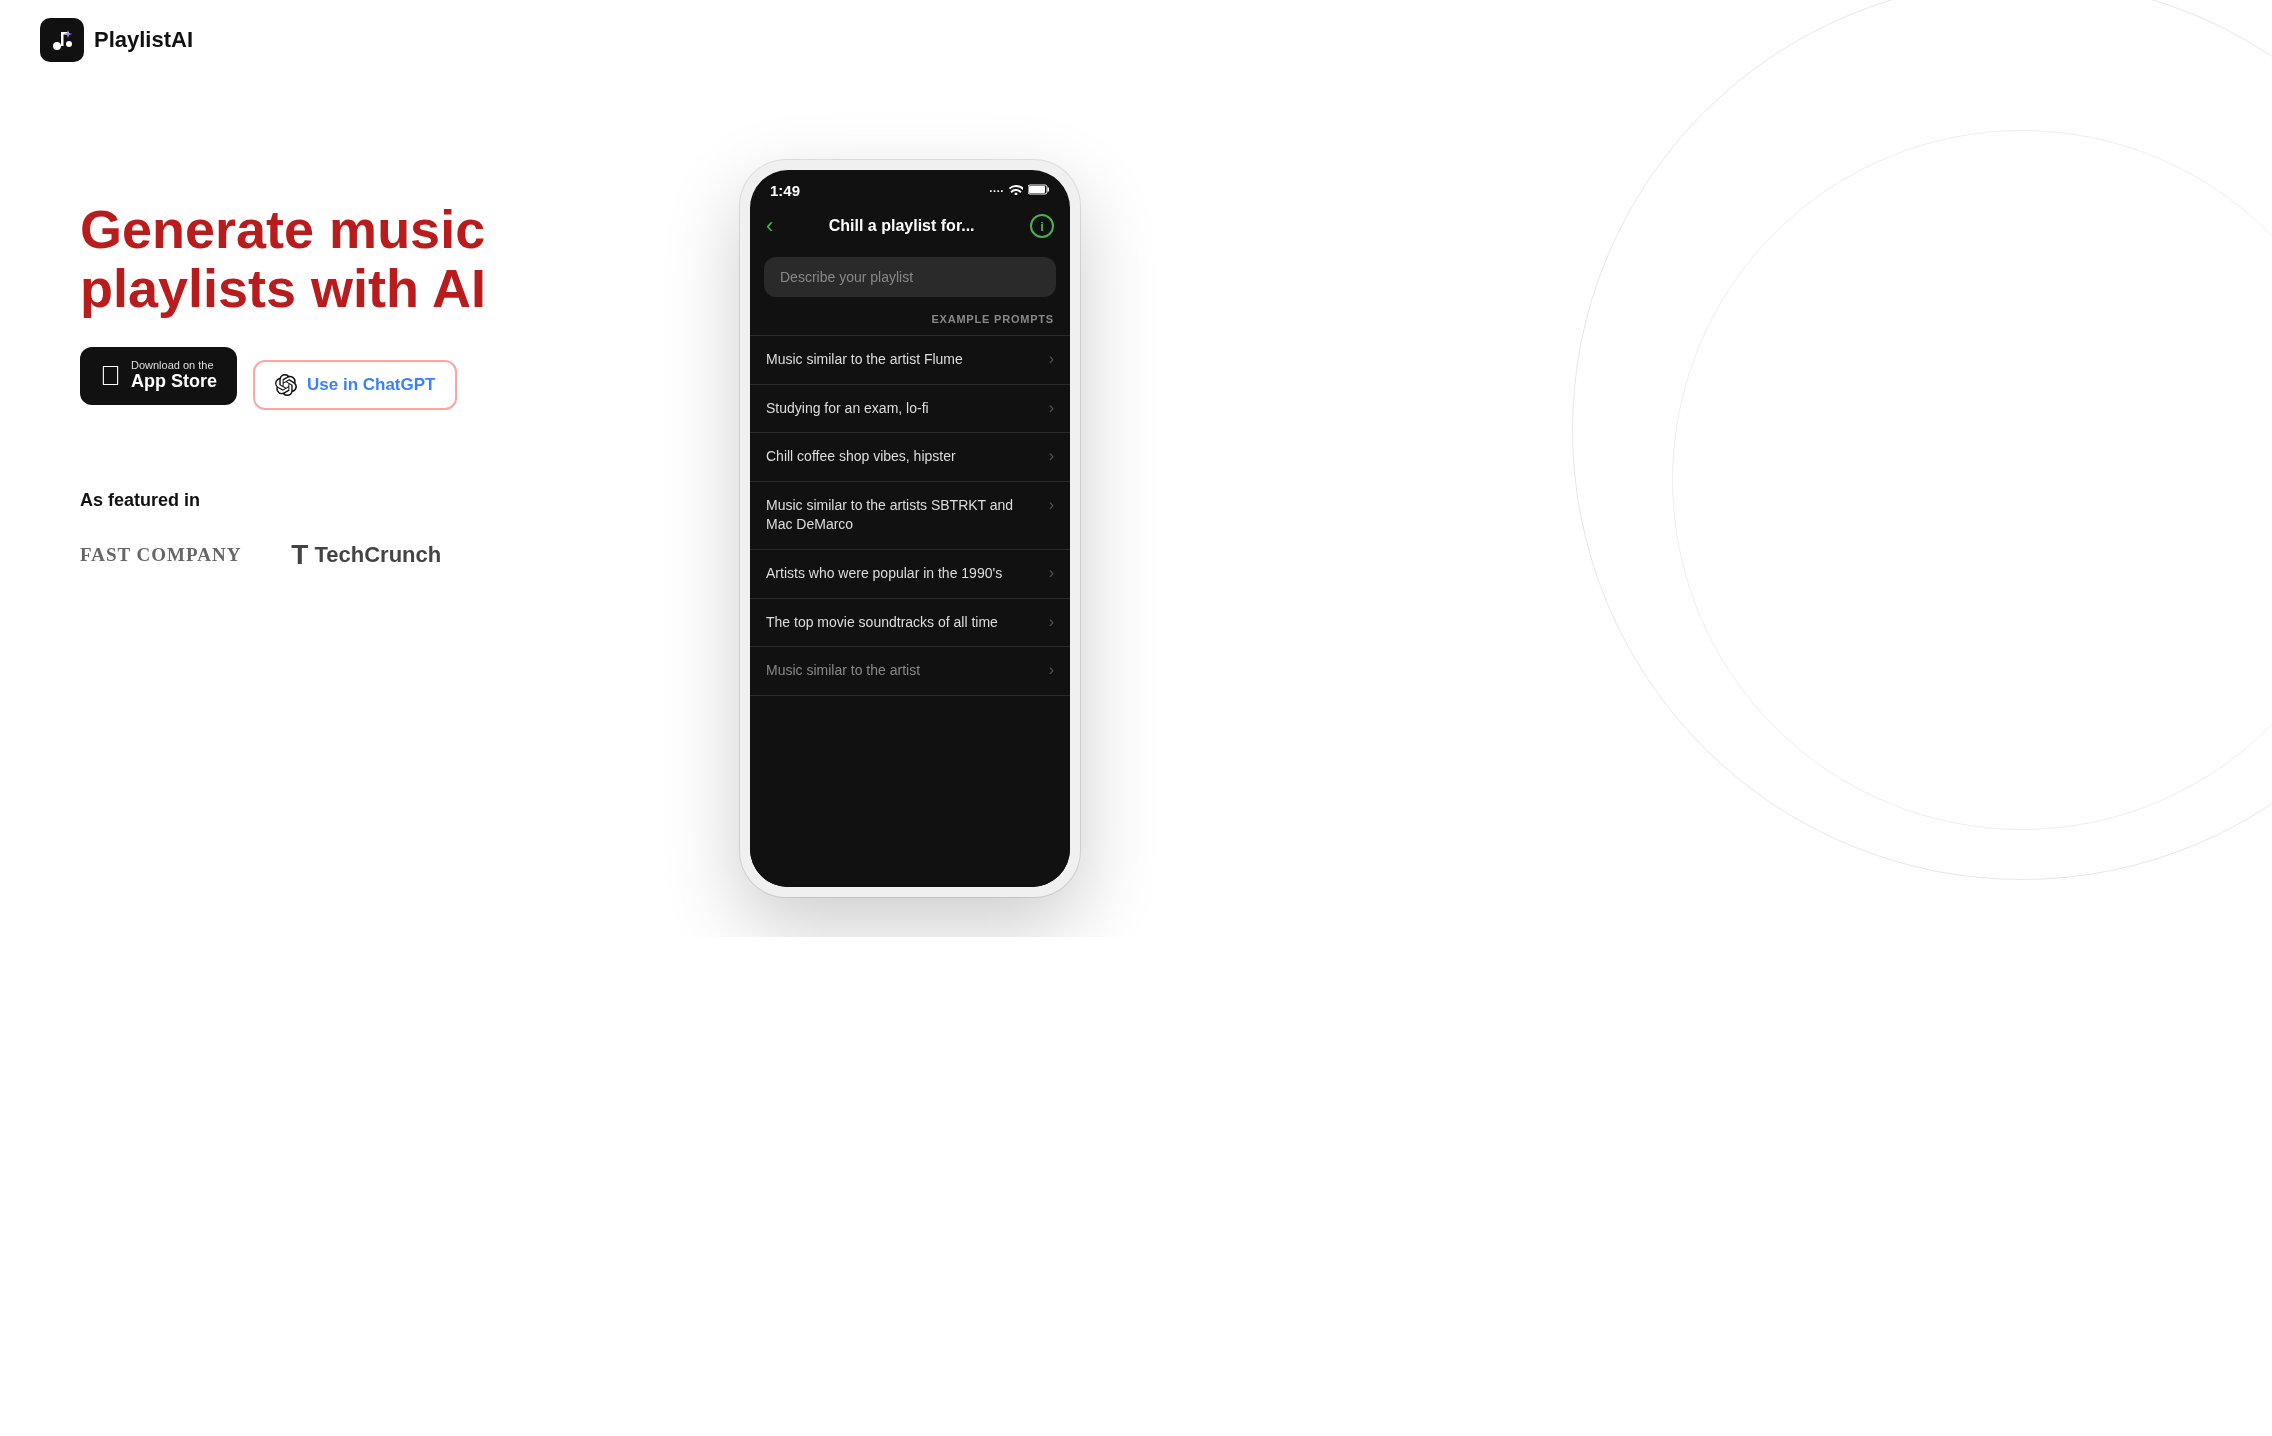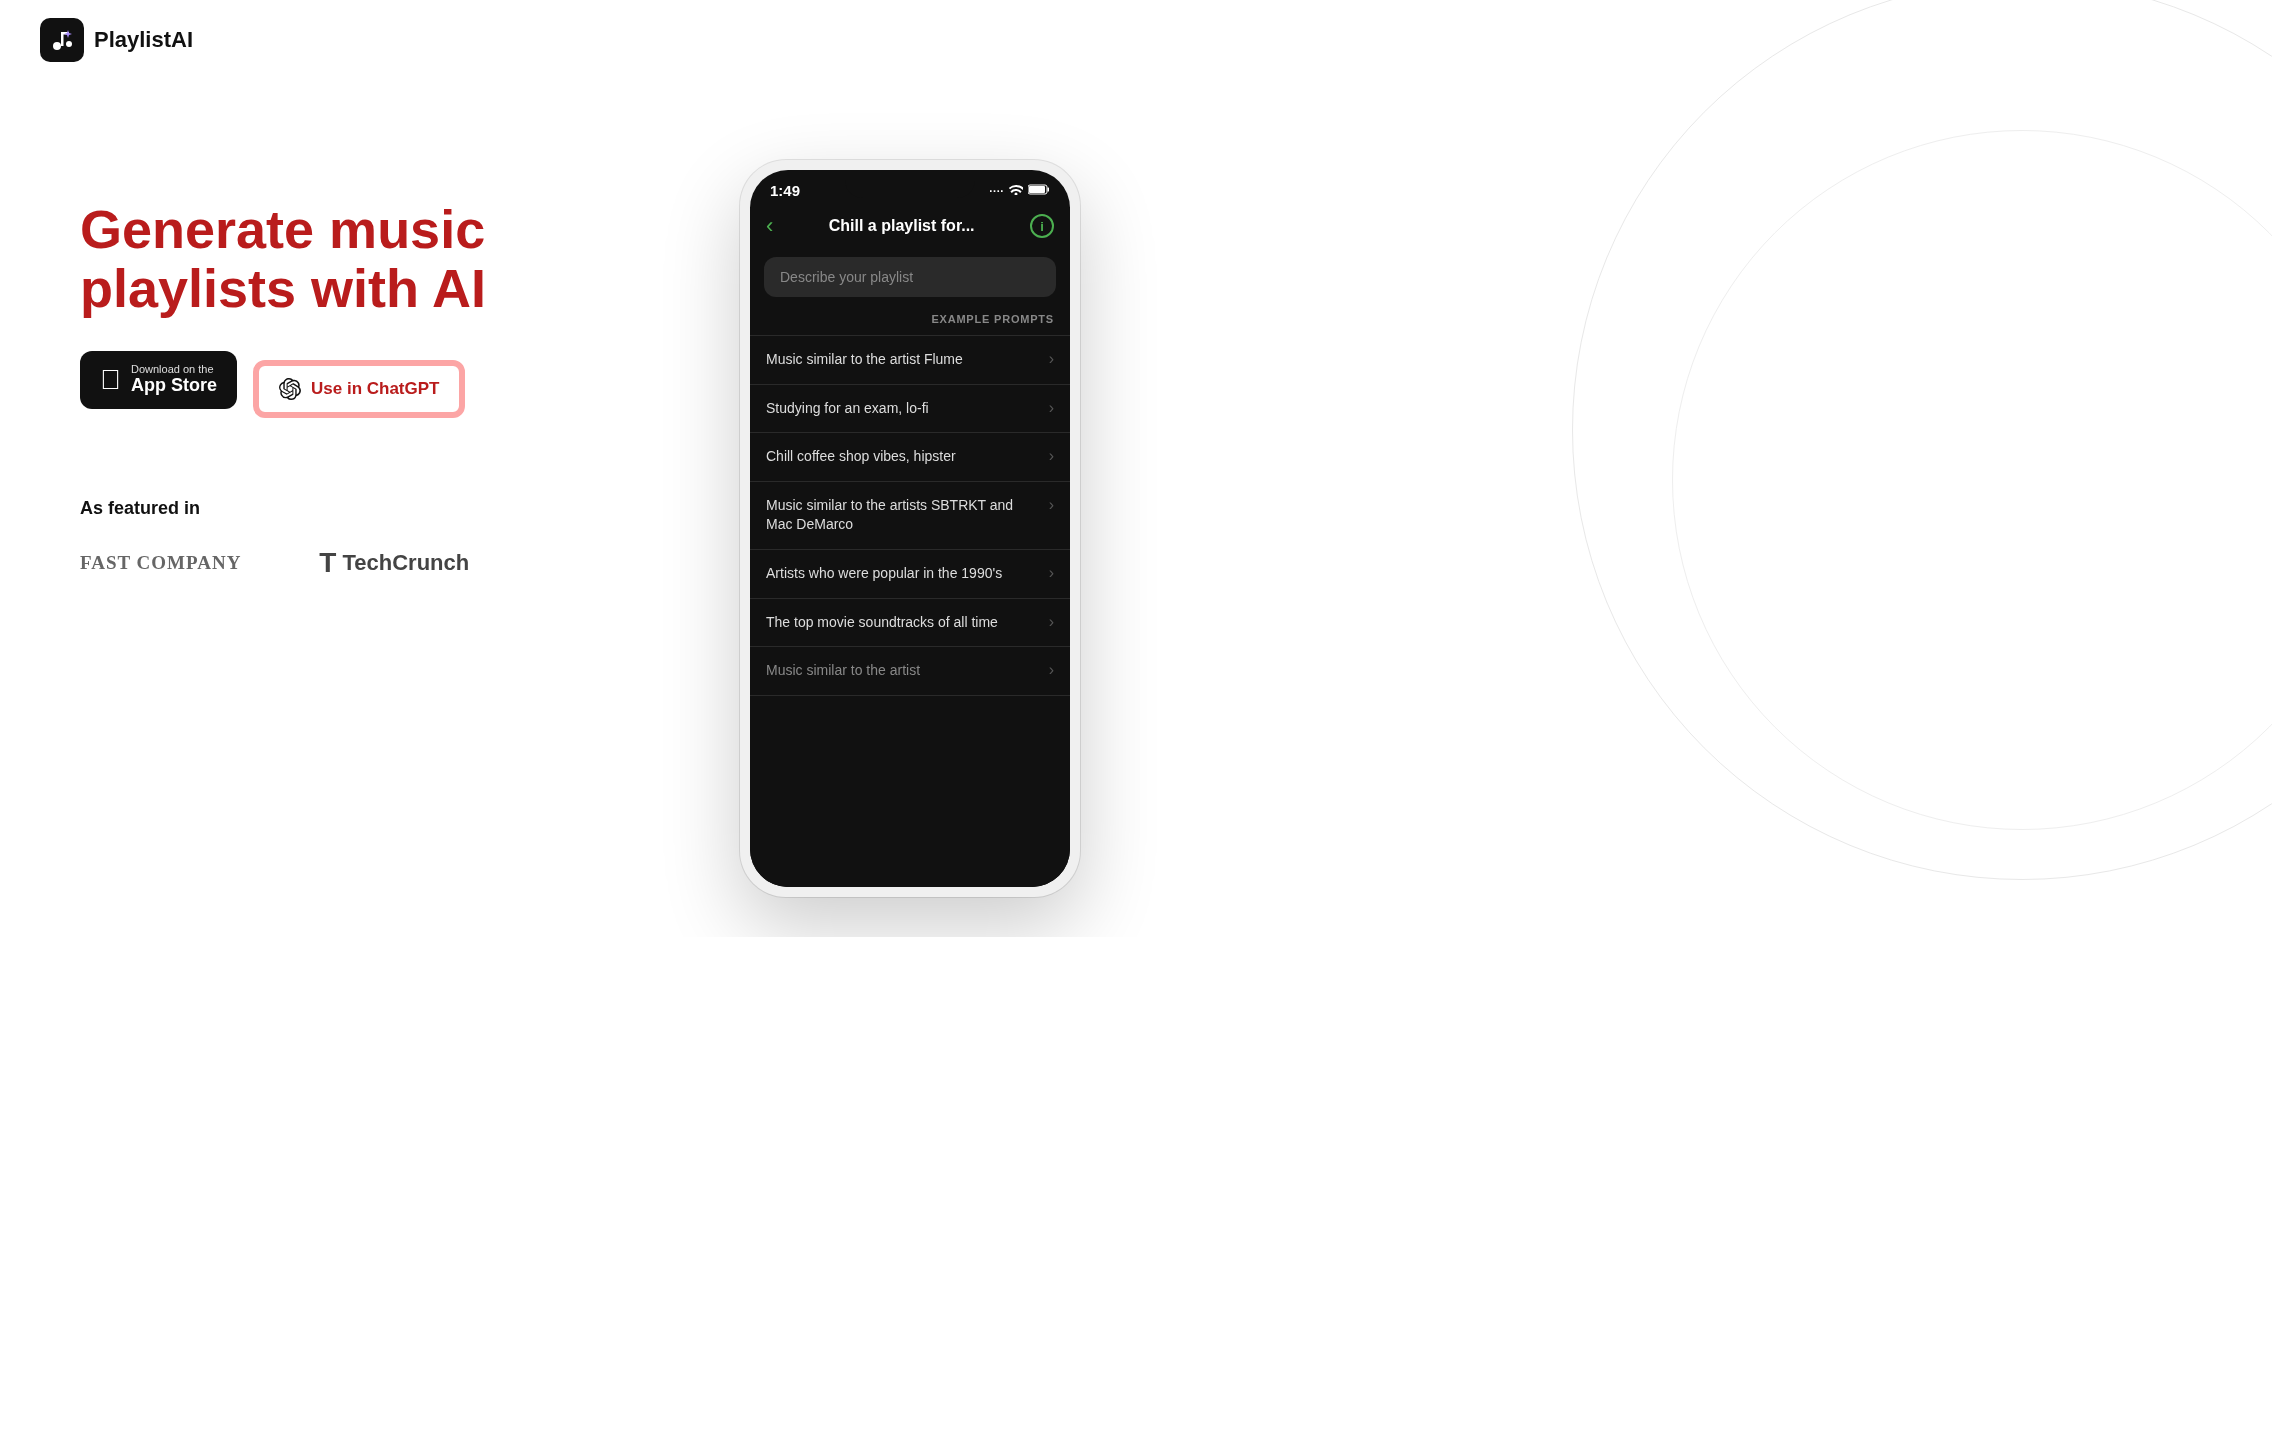--- a/index.html
+++ b/index.html
@@ -98,22 +98,22 @@
     }
     .app-store-btn .btn-text-large {
       font-size: 18px;
       font-weight: 600;
       display: block;
       line-height: 1.2;
     }
 
     .chatgpt-btn {
       background: #fff;
-      color: #b91c1c;
-      border: 6px solid #fca5a5;
+      color: #3b82f6;
+      border: 2px solid #fca5a5;
       border-radius: 12px;
       padding: 12px 20px;
       display: flex;
       align-items: center;
       gap: 10px;
       cursor: pointer;
       font-size: 17px;
       font-weight: 600;
       margin-top: 17px;
     }
@@ -123,21 +123,21 @@
     }
     .featured-label {
       font-size: 18px;
       font-weight: 700;
       color: #111;
       margin-bottom: 28px;
     }
     .featured-logos {
       display: flex;
       align-items: center;
-      gap: 78px;
+      gap: 50px;
     }
     .fast-company-logo {
       font-size: 19px;
       font-weight: 700;
       letter-spacing: 1px;
       color: #666;
       font-family: Georgia, serif;
     }
     .techcrunch-logo {
       display: flex;

